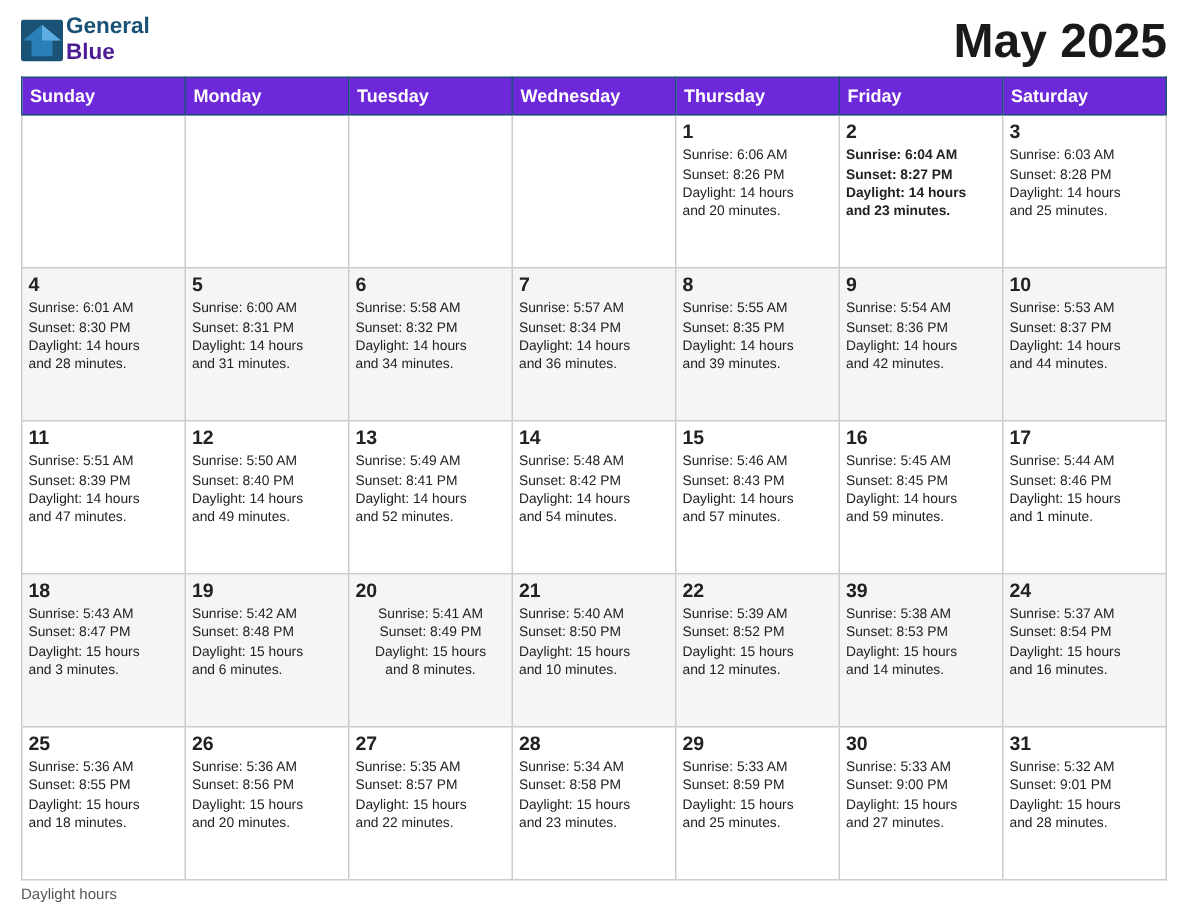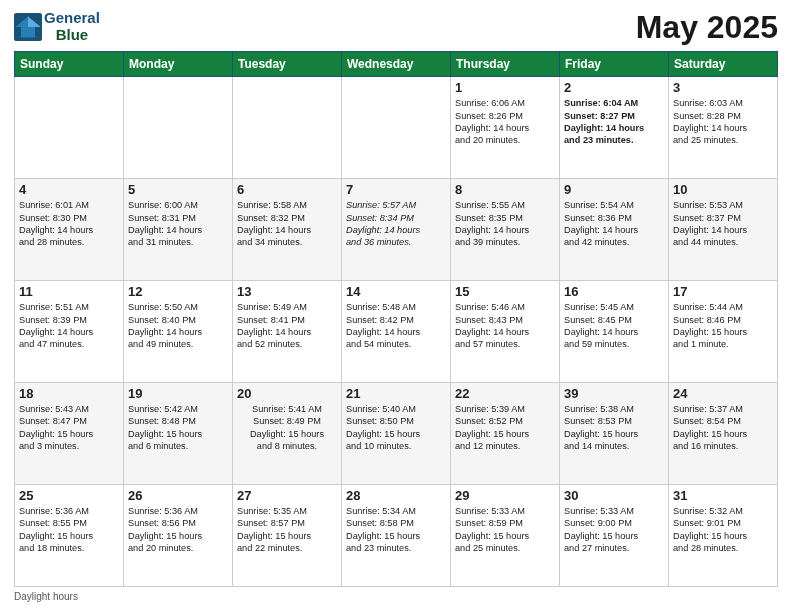--- a/index.html
+++ b/index.html
@@ -46,21 +46,21 @@
       color: #333;
     }
     .calendar {
       flex: 1;
       border: 1px solid #ccc;
       border-collapse: collapse;
       width: 100%;
       table-layout: fixed;
     }
     .calendar thead tr th {
-      background-color: #15803d;
+      background-color: #6d28d9;
       color: #fff;
       font-size: 12px;
       font-weight: bold;
       text-align: left;
       padding: 5px 5px;
       border: 1px solid #1a5276;
     }
     .calendar tbody tr td {
       border: 1px solid #ccc;
       vertical-align: top;
@@ -102,21 +102,21 @@
 <div class="page">
   <div class="header">
     <div class="logo">
       <svg class="logo-icon" viewBox="0 0 40 40">
         <rect x="0" y="0" width="40" height="40" fill="#1a5276" rx="3"></rect>
         <polygon points="20,5 38,20 30,20 30,35 10,35 10,20 2,20" fill="#2980b9"></polygon>
         <polygon points="20,5 38,20 20,20" fill="#5dade2"></polygon>
       </svg>
       <div>
         <div style="font-size:15px;font-weight:bold;color:#1a5276;line-height:1.1;">General</div>
-        <div style="font-size:15px;font-weight:bold;color:#14532d;line-height:1.1;text-align:center;">Blue</div>
+        <div style="font-size:15px;font-weight:bold;color:#4c1d95;line-height:1.1;">Blue</div>
       </div>
     </div>
     <div class="title-area">
       <div class="month-title">May 2025</div>
     </div>
   </div>
 
   <table class="calendar">
     <thead>
       <tr>
@@ -174,21 +174,21 @@
           </td>
           <td>
             <span class="day-number">6</span>
             <div class="day-info" style="white-space: pre-line;">Sunrise: 5:58 AM
 Sunset: 8:32 PM
 Daylight: 14 hours
 and 34 minutes.</div>
           </td>
           <td>
             <span class="day-number">7</span>
-            <div class="day-info" style="white-space: pre-line; font-style: italic;">Sunrise: 5:57 AM
+            <div class="day-info" style="white-space: pre-line;">Sunrise: 5:57 AM
 Sunset: 8:34 PM
 Daylight: 14 hours
 and 36 minutes.</div>
           </td>
           <td>
             <span class="day-number">8</span>
             <div class="day-info" style="white-space: pre-line;">Sunrise: 5:55 AM
 Sunset: 8:35 PM
 Daylight: 14 hours
 and 39 minutes.</div>

